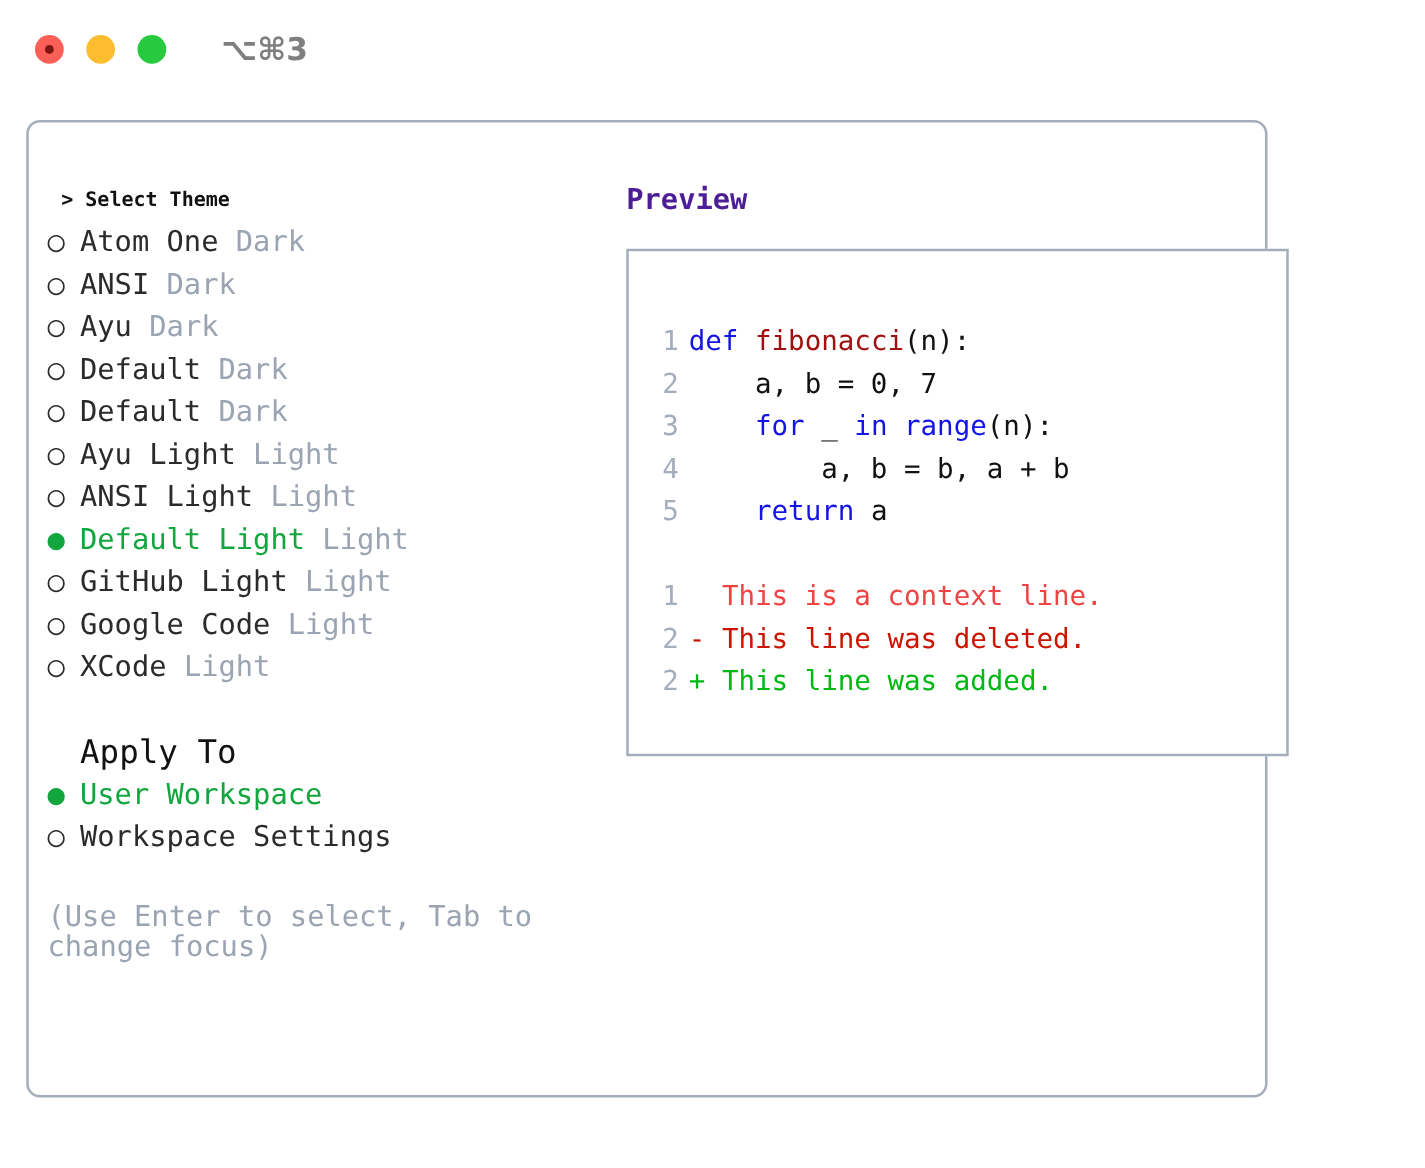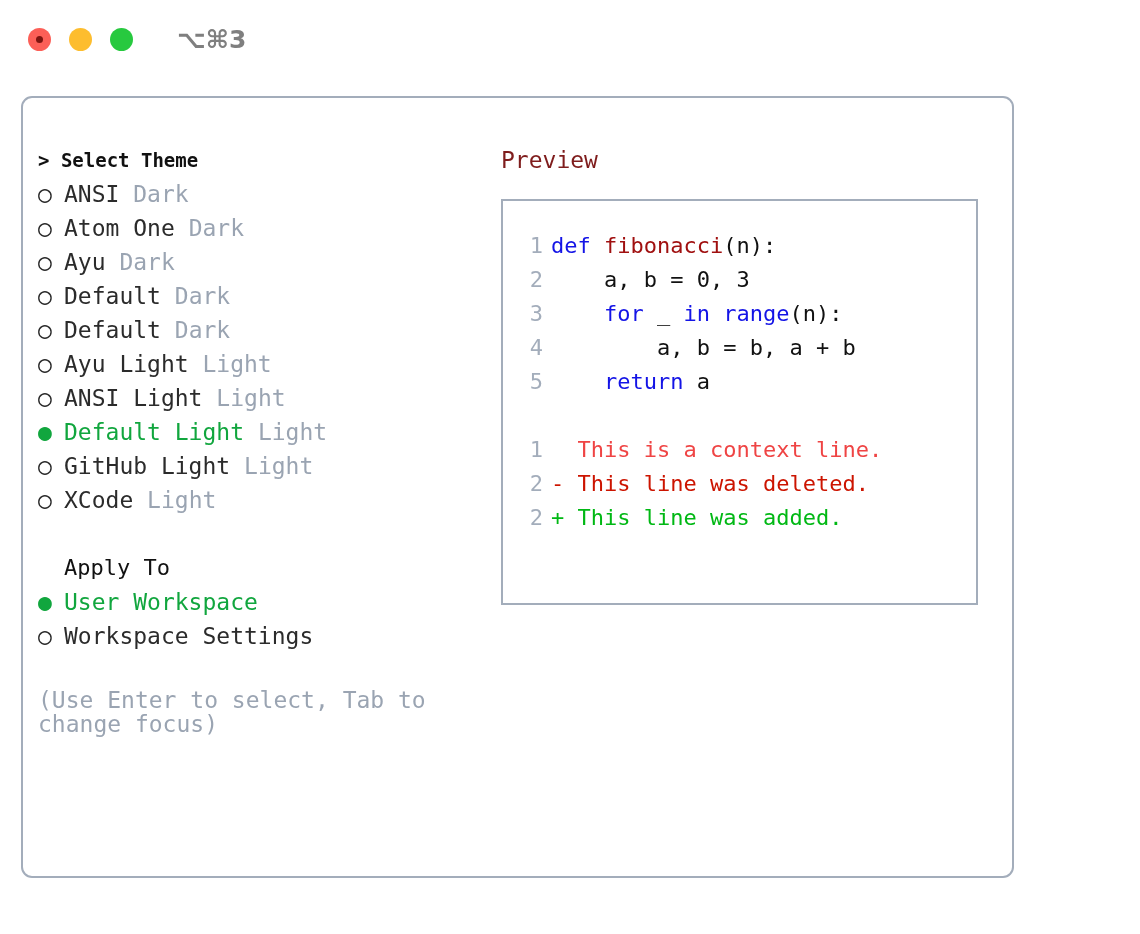--- a/index.html
+++ b/index.html
@@ -72,25 +72,26 @@
   }
 
   
   .left-col {
     position: absolute;
     left: 15px;
     top: 45px;
     width: 450px;
   }
   .list-header {
-    font-size: 19px;
+    font-size: 16px;
     font-weight: 700;
     color: #111111;
     line-height: 34px;
     white-space: pre;
+    margin-left: 11px;
   }
   .list-row {
     font-size: 23px;
     line-height: 34px;
     color: #2b2b2b;
     white-space: pre;
     display: block;
   }
   .bullet {
     display: inline-block;
@@ -100,21 +101,21 @@
   .bullet.on { color: #11a63e; }
   .row-label { color: #2b2b2b; }
   .list-row.selected .row-label { color: #11a63e; }
   .badge {
     color: #9aa4b2;
   }
 
   .section-gap { height: 34px; }
 
   .subheader {
-    font-size: 22px;
+    font-size: 26px;
     line-height: 34px;
     color: #111111;
     white-space: pre;
     padding-left: 26px;
   }
 
   .hint {
     margin-top: 35px;
     font-size: 23px;
     line-height: 24px;
@@ -125,33 +126,33 @@
 
   
   .right-col {
     position: absolute;
     left: 478px;
     top: 45px;
     width: 500px;
   }
   .preview-title {
     font-size: 23px;
-    font-weight: 400;
-    color: #7f1d1d;
+    font-weight: 700;
+    color: #4c1d95;
     line-height: 34px;
     white-space: pre;
   }
   .preview-box {
     margin-top: 22px;
-    width: 477px;
+    width: 530px;
     height: 406px;
     border: 2px solid #a3adbb;
     box-sizing: border-box;
     background: #ffffff;
-    padding: 28px 0 0 14px;
+    padding: 56px 0 0 14px;
   }
   .code-line {
     font-size: 22px;
     line-height: 34px;
     white-space: pre;
     color: #111111;
   }
   .ln {
     display: inline-block;
     width: 26px;
@@ -177,49 +178,50 @@
     <span class="light green"></span>
   </div>
   <div class="shortcut">⌥⌘3</div>
 </div>
 
 <div class="panel">
 
   <div class="left-col">
     <div class="list-header">&gt; Select Theme</div>
     <div id="theme-items">
+        <div class="list-row"><span class="bullet">○</span><span class="row-label">Atom One</span><span> </span><span class="badge">Dark</span></div>
         <div class="list-row"><span class="bullet">○</span><span class="row-label">ANSI</span><span> </span><span class="badge">Dark</span></div>
-        <div class="list-row"><span class="bullet">○</span><span class="row-label">Atom One</span><span> </span><span class="badge">Dark</span></div>
         <div class="list-row"><span class="bullet">○</span><span class="row-label">Ayu</span><span> </span><span class="badge">Dark</span></div>
         <div class="list-row"><span class="bullet">○</span><span class="row-label">Default</span><span> </span><span class="badge">Dark</span></div>
         <div class="list-row"><span class="bullet">○</span><span class="row-label">Default</span><span> </span><span class="badge">Dark</span></div>
         <div class="list-row"><span class="bullet">○</span><span class="row-label">Ayu Light</span><span> </span><span class="badge">Light</span></div>
         <div class="list-row"><span class="bullet">○</span><span class="row-label">ANSI Light</span><span> </span><span class="badge">Light</span></div>
         <div class="list-row selected"><span class="bullet on">●</span><span class="row-label">Default Light</span><span> </span><span class="badge">Light</span></div>
         <div class="list-row"><span class="bullet">○</span><span class="row-label">GitHub Light</span><span> </span><span class="badge">Light</span></div>
+        <div class="list-row"><span class="bullet">○</span><span class="row-label">Google Code</span><span> </span><span class="badge">Light</span></div>
         <div class="list-row"><span class="bullet">○</span><span class="row-label">XCode</span><span> </span><span class="badge">Light</span></div>
       </div>
 
     <div class="section-gap"></div>
 
     <div class="subheader">Apply To</div>
     <div id="apply-items">
         <div class="list-row selected"><span class="bullet on">●</span><span class="row-label">User Workspace</span></div>
         <div class="list-row"><span class="bullet">○</span><span class="row-label">Workspace Settings</span></div>
       </div>
 
     <div class="hint">(Use Enter to select, Tab to change focus)</div>
   </div>
 
   <div class="right-col">
     <div class="preview-title">Preview</div>
     <div class="preview-box">
       <div id="code-block">
           <div class="code-line"><span class="ln">1</span><span class="kw">def </span><span class="fn">fibonacci</span><span class="plain">(n):</span></div>
-          <div class="code-line"><span class="ln">2</span><span class="plain">    a, b = 0, 3</span></div>
+          <div class="code-line"><span class="ln">2</span><span class="plain">    a, b = 0, 7</span></div>
           <div class="code-line"><span class="ln">3</span><span class="kw">    for </span><span class="plain">_ </span><span class="kw">in range</span><span class="plain">(n):</span></div>
           <div class="code-line"><span class="ln">4</span><span class="plain">        a, b = b, a + b</span></div>
           <div class="code-line"><span class="ln">5</span><span class="kw">    return </span><span class="plain">a</span></div>
         </div>
       <div class="blank-line"></div>
       <div id="diff-block">
           <div class="code-line"><span class="ln">1</span><span class="ctx">  </span><span class="ctx">This is a context line.</span></div>
           <div class="code-line"><span class="ln">2</span><span class="del">- </span><span class="del">This line was deleted.</span></div>
           <div class="code-line"><span class="ln">2</span><span class="add">+ </span><span class="add">This line was added.</span></div>
         </div>

